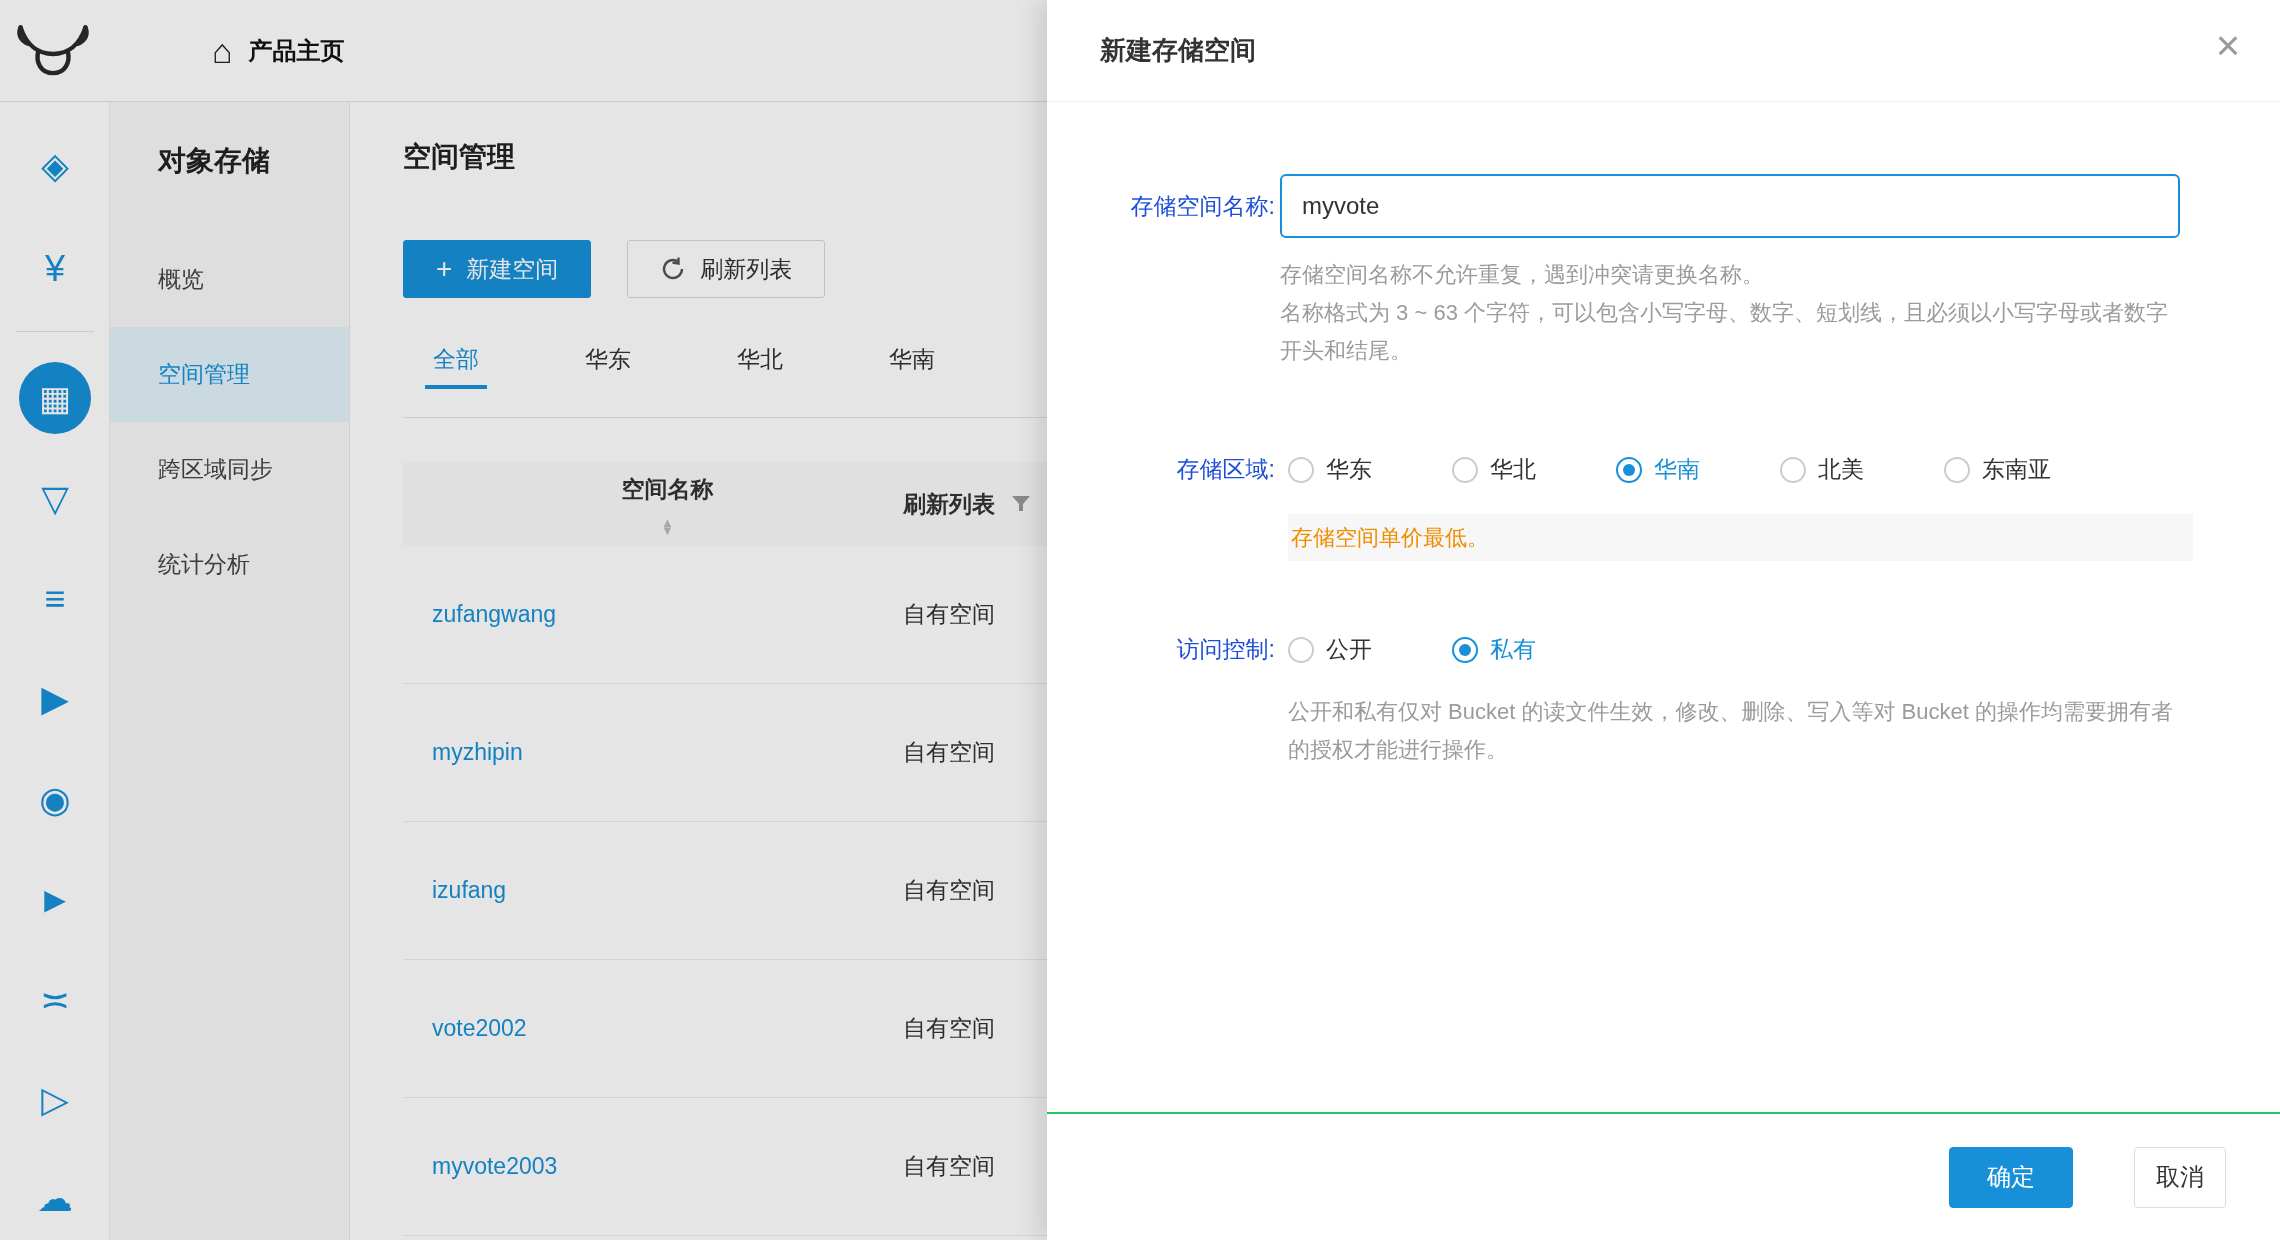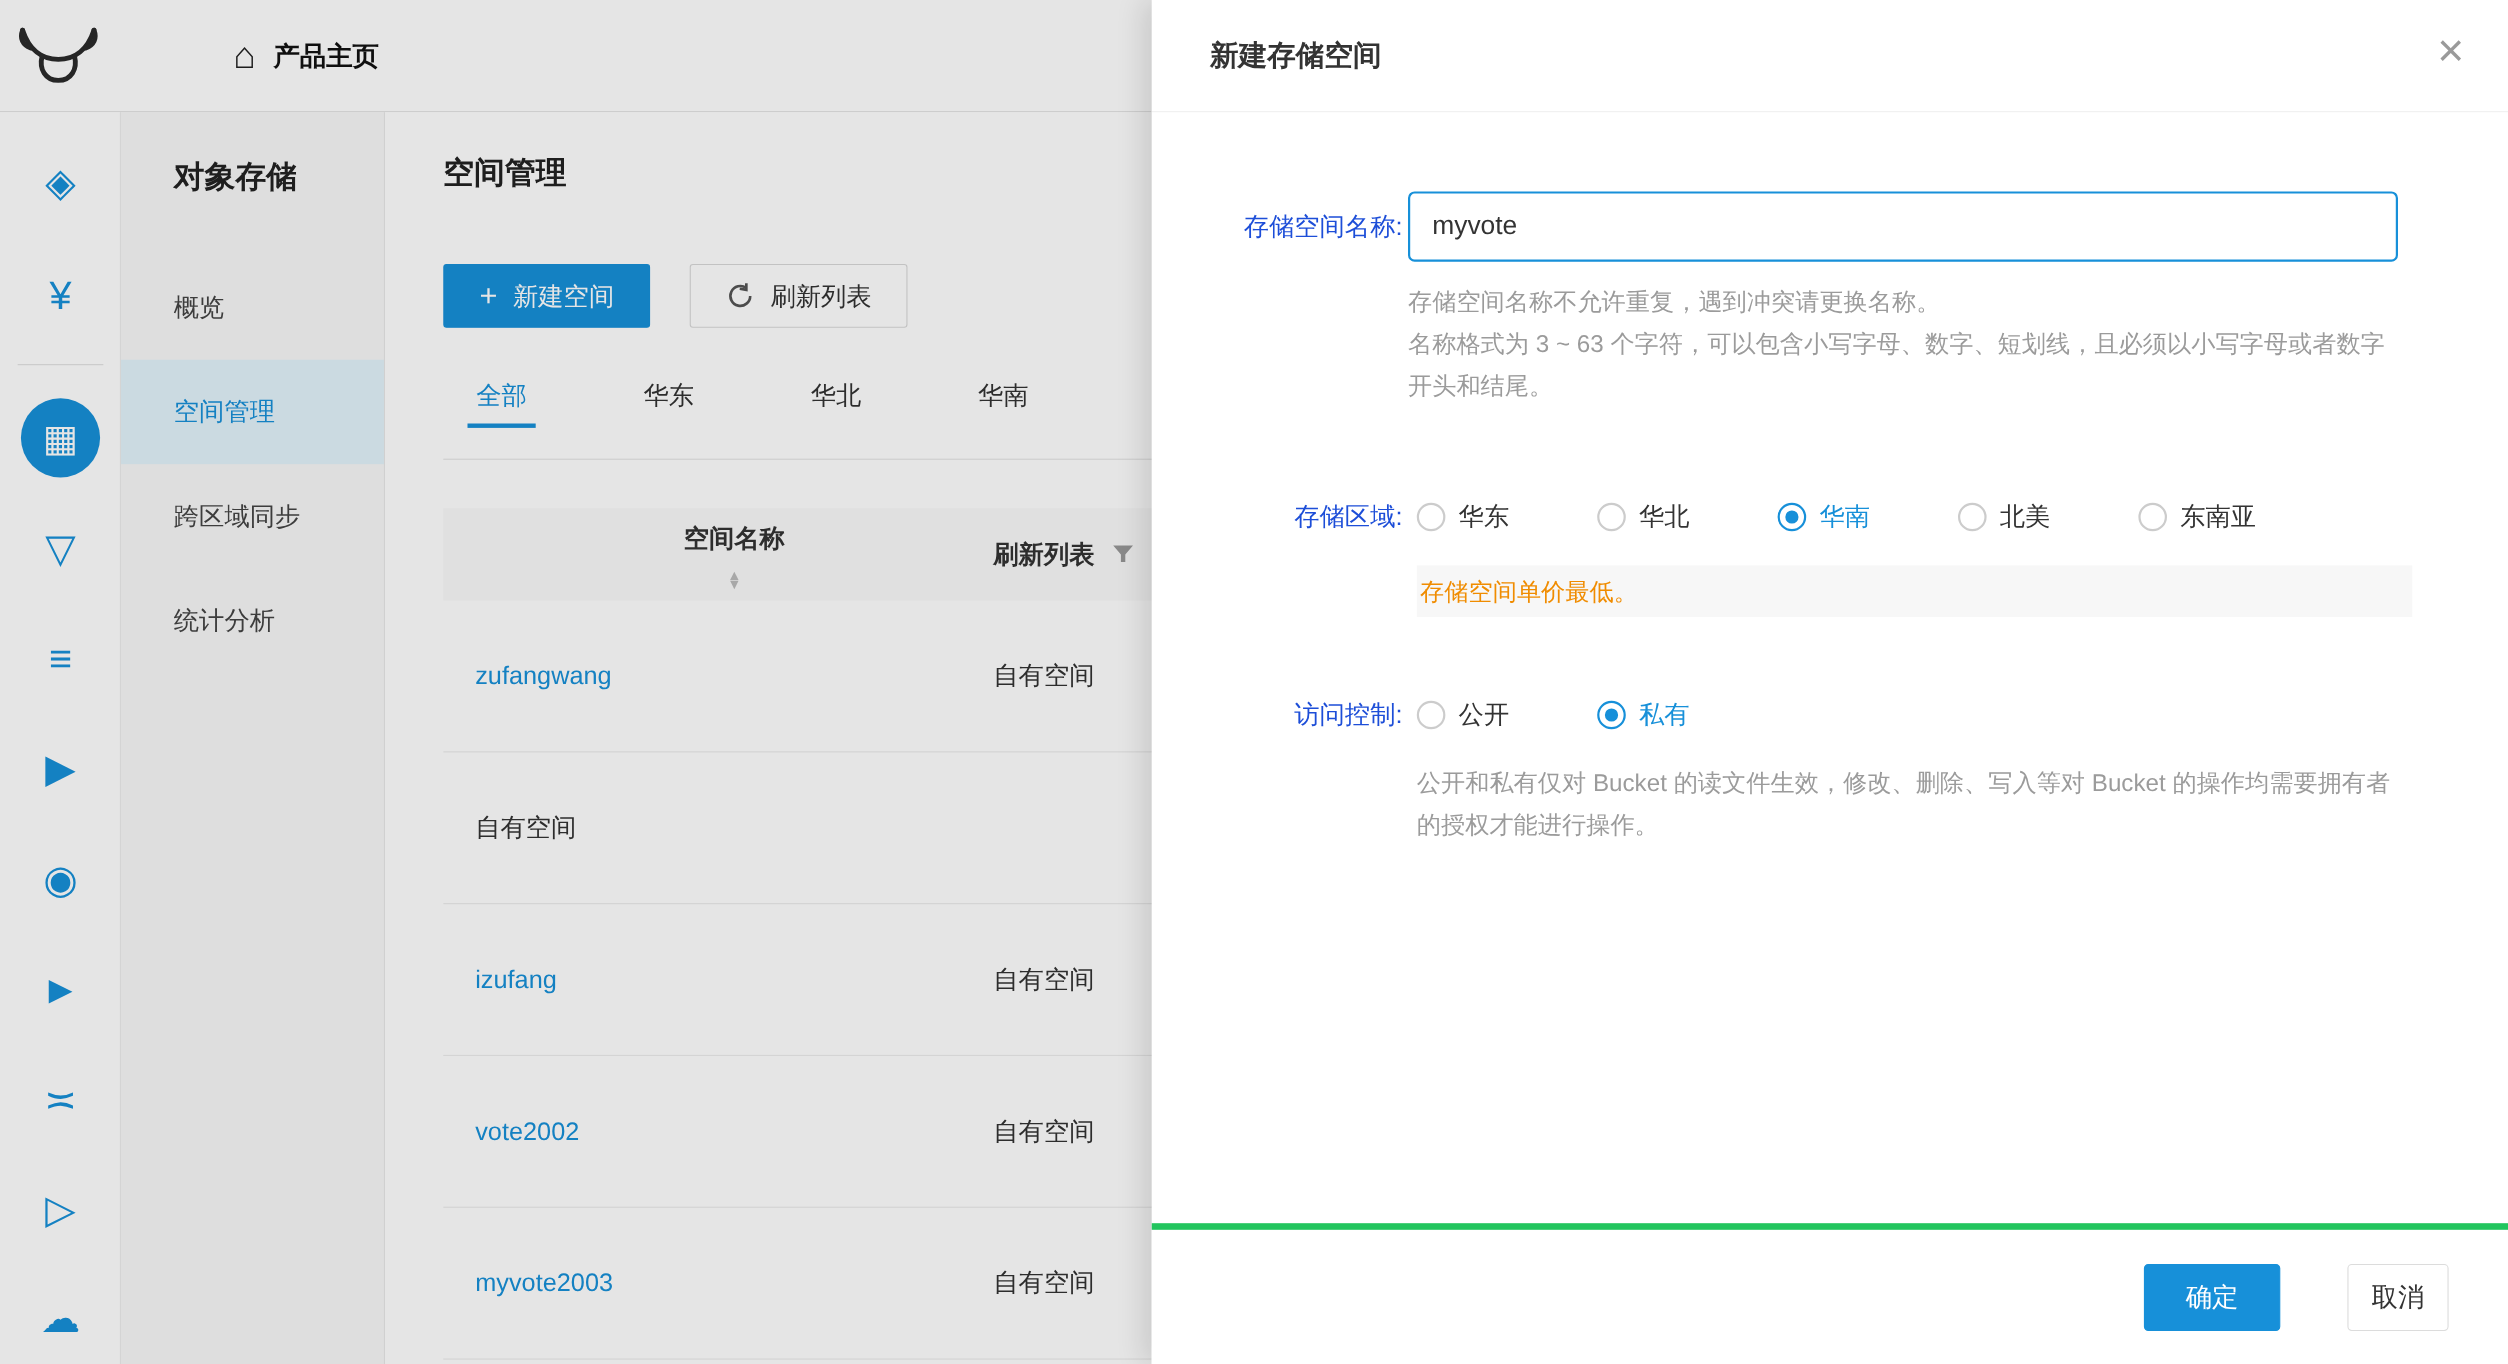--- a/index.html
+++ b/index.html
@@ -145,21 +145,21 @@
   .note-row { margin-top:29px; }
   .note-spacer { width:241px; flex:none; }
   .note-bar {
     width:905px; height:47px; background:#f7f7f7; display:flex;
     align-items:center; padding-left:3px; font-size:22px; color:#f08c00;
   }
   .access-row { margin-top:73px; }
   .access-help-row { margin-top:28px; }
   .drawer-footer {
     position:absolute; left:0; right:0; bottom:0; height:128px;
-    border-top:6px solid #22c55e; display:flex; align-items:center;
+    border-top:2px solid #22c55e; display:flex; align-items:center;
     justify-content:flex-end; gap:61px; padding-right:54px; background:#fff;
   }
   .foot-btn {
     height:61px; font-size:24px; border-radius:4px; cursor:pointer;
     display:flex; align-items:center; justify-content:center;
     font-family:"Liberation Sans", sans-serif;
   }
   .confirm-btn { width:124px; background:#1790d9; color:#fff; border:1px solid #1790d9; }
   .cancel-btn { width:92px; background:#fff; color:#333; border:1px solid #dcdcdc; }
   svg { display:block; }
@@ -274,20 +274,21 @@
           <svg width="20" height="20" viewBox="0 0 20 20">
             <polygon points="1,2 19,2 12,10 12,17 8,17 8,10" fill="#999"></polygon>
           </svg>
         </div>
       </div>
       <div class="trow">
         <span class="cell-name">zufangwang</span>
         <span class="cell-type">自有空间</span>
       </div>
       <div class="trow">
+        <span class="cell-name">myzhipin</span>
         <span class="cell-type">自有空间</span>
       </div>
       <div class="trow">
         <span class="cell-name">izufang</span>
         <span class="cell-type">自有空间</span>
       </div>
       <div class="trow">
         <span class="cell-name">vote2002</span>
         <span class="cell-type">自有空间</span>
       </div>

